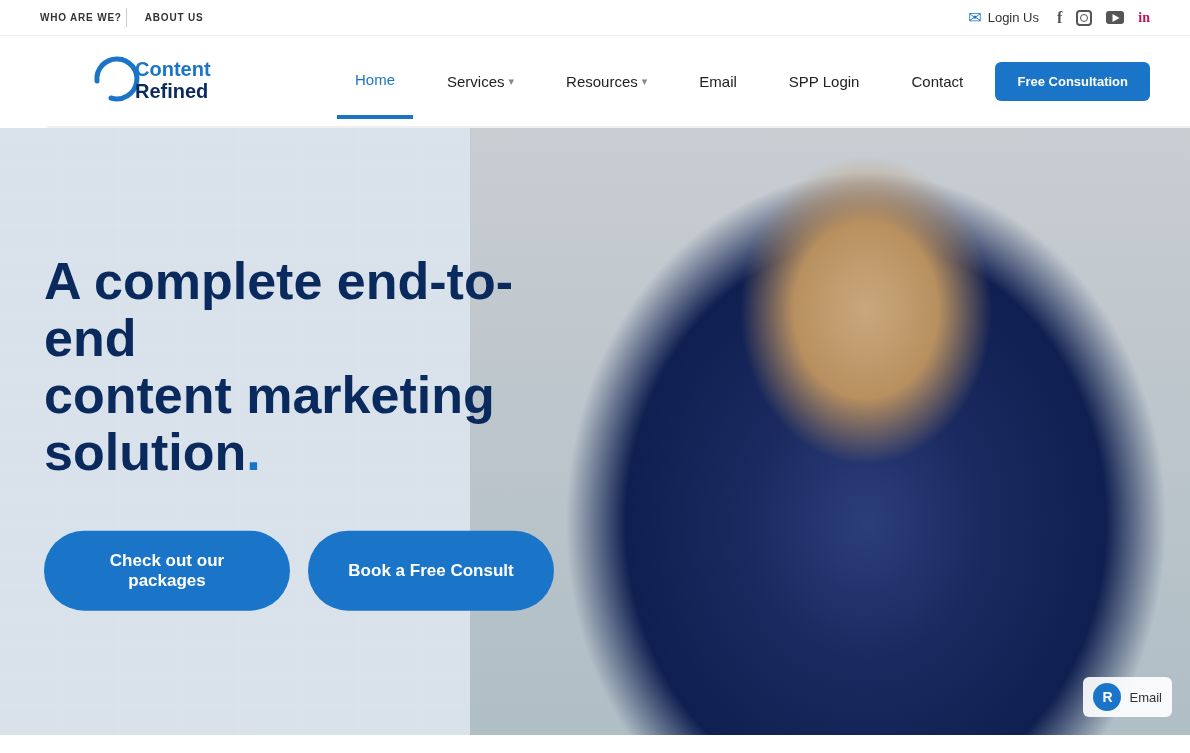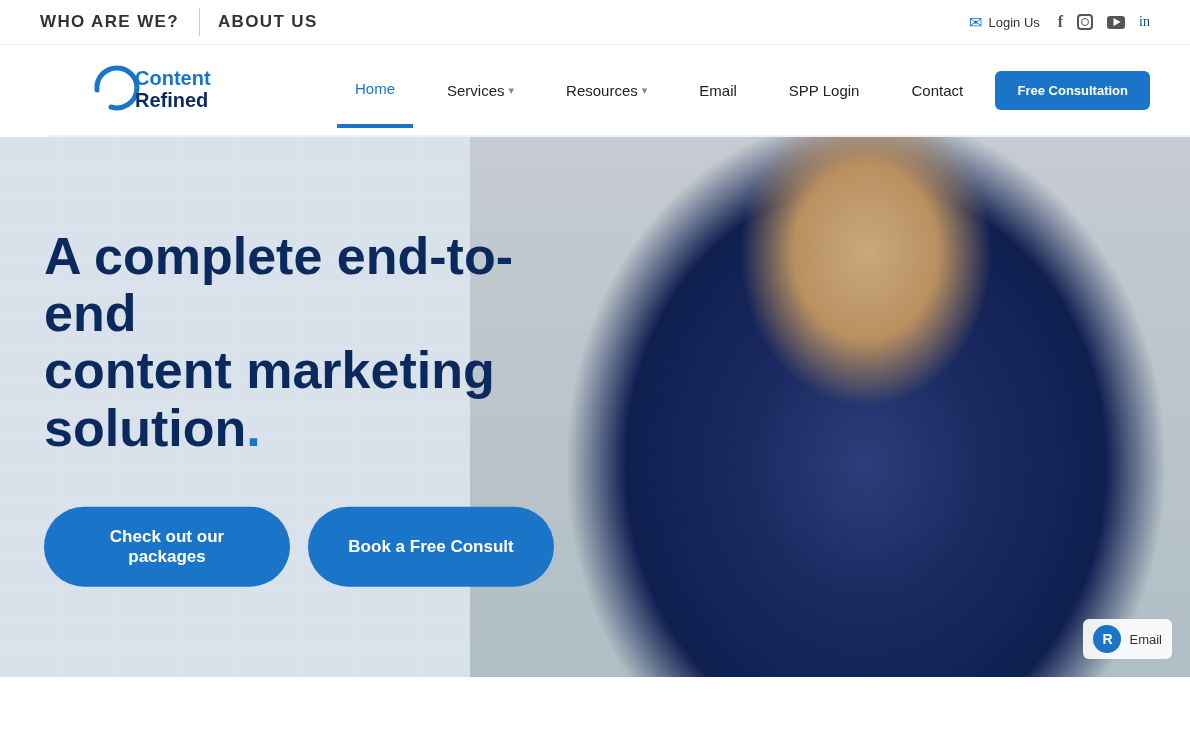--- a/index.html
+++ b/index.html
@@ -12,26 +12,26 @@
       justify-content: space-between;
       padding: 8px 40px;
       background: #fff;
       border-bottom: 1px solid #eee;
     }
     .top-bar-left {
       display: flex;
       gap: 0;
     }
     .top-bar-link {
-      font-size: 17px;
+      font-size: 10px;
       font-weight: 700;
       letter-spacing: 0.08em;
       color: #333;
       text-transform: uppercase;
-      padding: 4px 20px 4px 0;
+      padding: 4px 4px 4px 0;
       cursor: pointer;
       text-decoration: none;
       border-right: 1px solid #ccc;
     }
     .top-bar-link:last-child {
       border-right: none;
       padding-left: 18px;
     }
     .top-bar-right {
       display: flex;
@@ -127,21 +127,21 @@
       font-size: 13px;
       font-weight: 600;
       cursor: pointer;
       white-space: nowrap;
     }
 
     
     .hero {
       position: relative;
       width: 1190px;
-      height: 540px;
+      height: 607px;
       background: #d0d8e0;
       overflow: hidden;
     }
     .hero-bg {
       position: absolute;
       top: 0; left: 0; right: 0; bottom: 0;
       background: linear-gradient(to right, rgba(220,230,240,0.85) 40%, rgba(200,215,230,0.3) 100%);
       z-index: 1;
     }
     
@@ -294,22 +294,22 @@
       top: 50%;
       left: 55%;
       transform: translate(-50%,-50%);
       border-style: solid;
       border-width: 4px 0 4px 7px;
       border-color: transparent transparent transparent #fff;
     }
     .li-icon {
       display: inline-block;
       font-size: 14px;
-      font-weight: normal;
-      color: #0c4a6e;
+      font-weight: bold;
+      color: #be185d;
       font-family: serif;
       vertical-align: middle;
       text-align: right;
     }
   </style>
 </head>
 <body>
 
 <div class="top-bar">
   <div class="top-bar-left">

